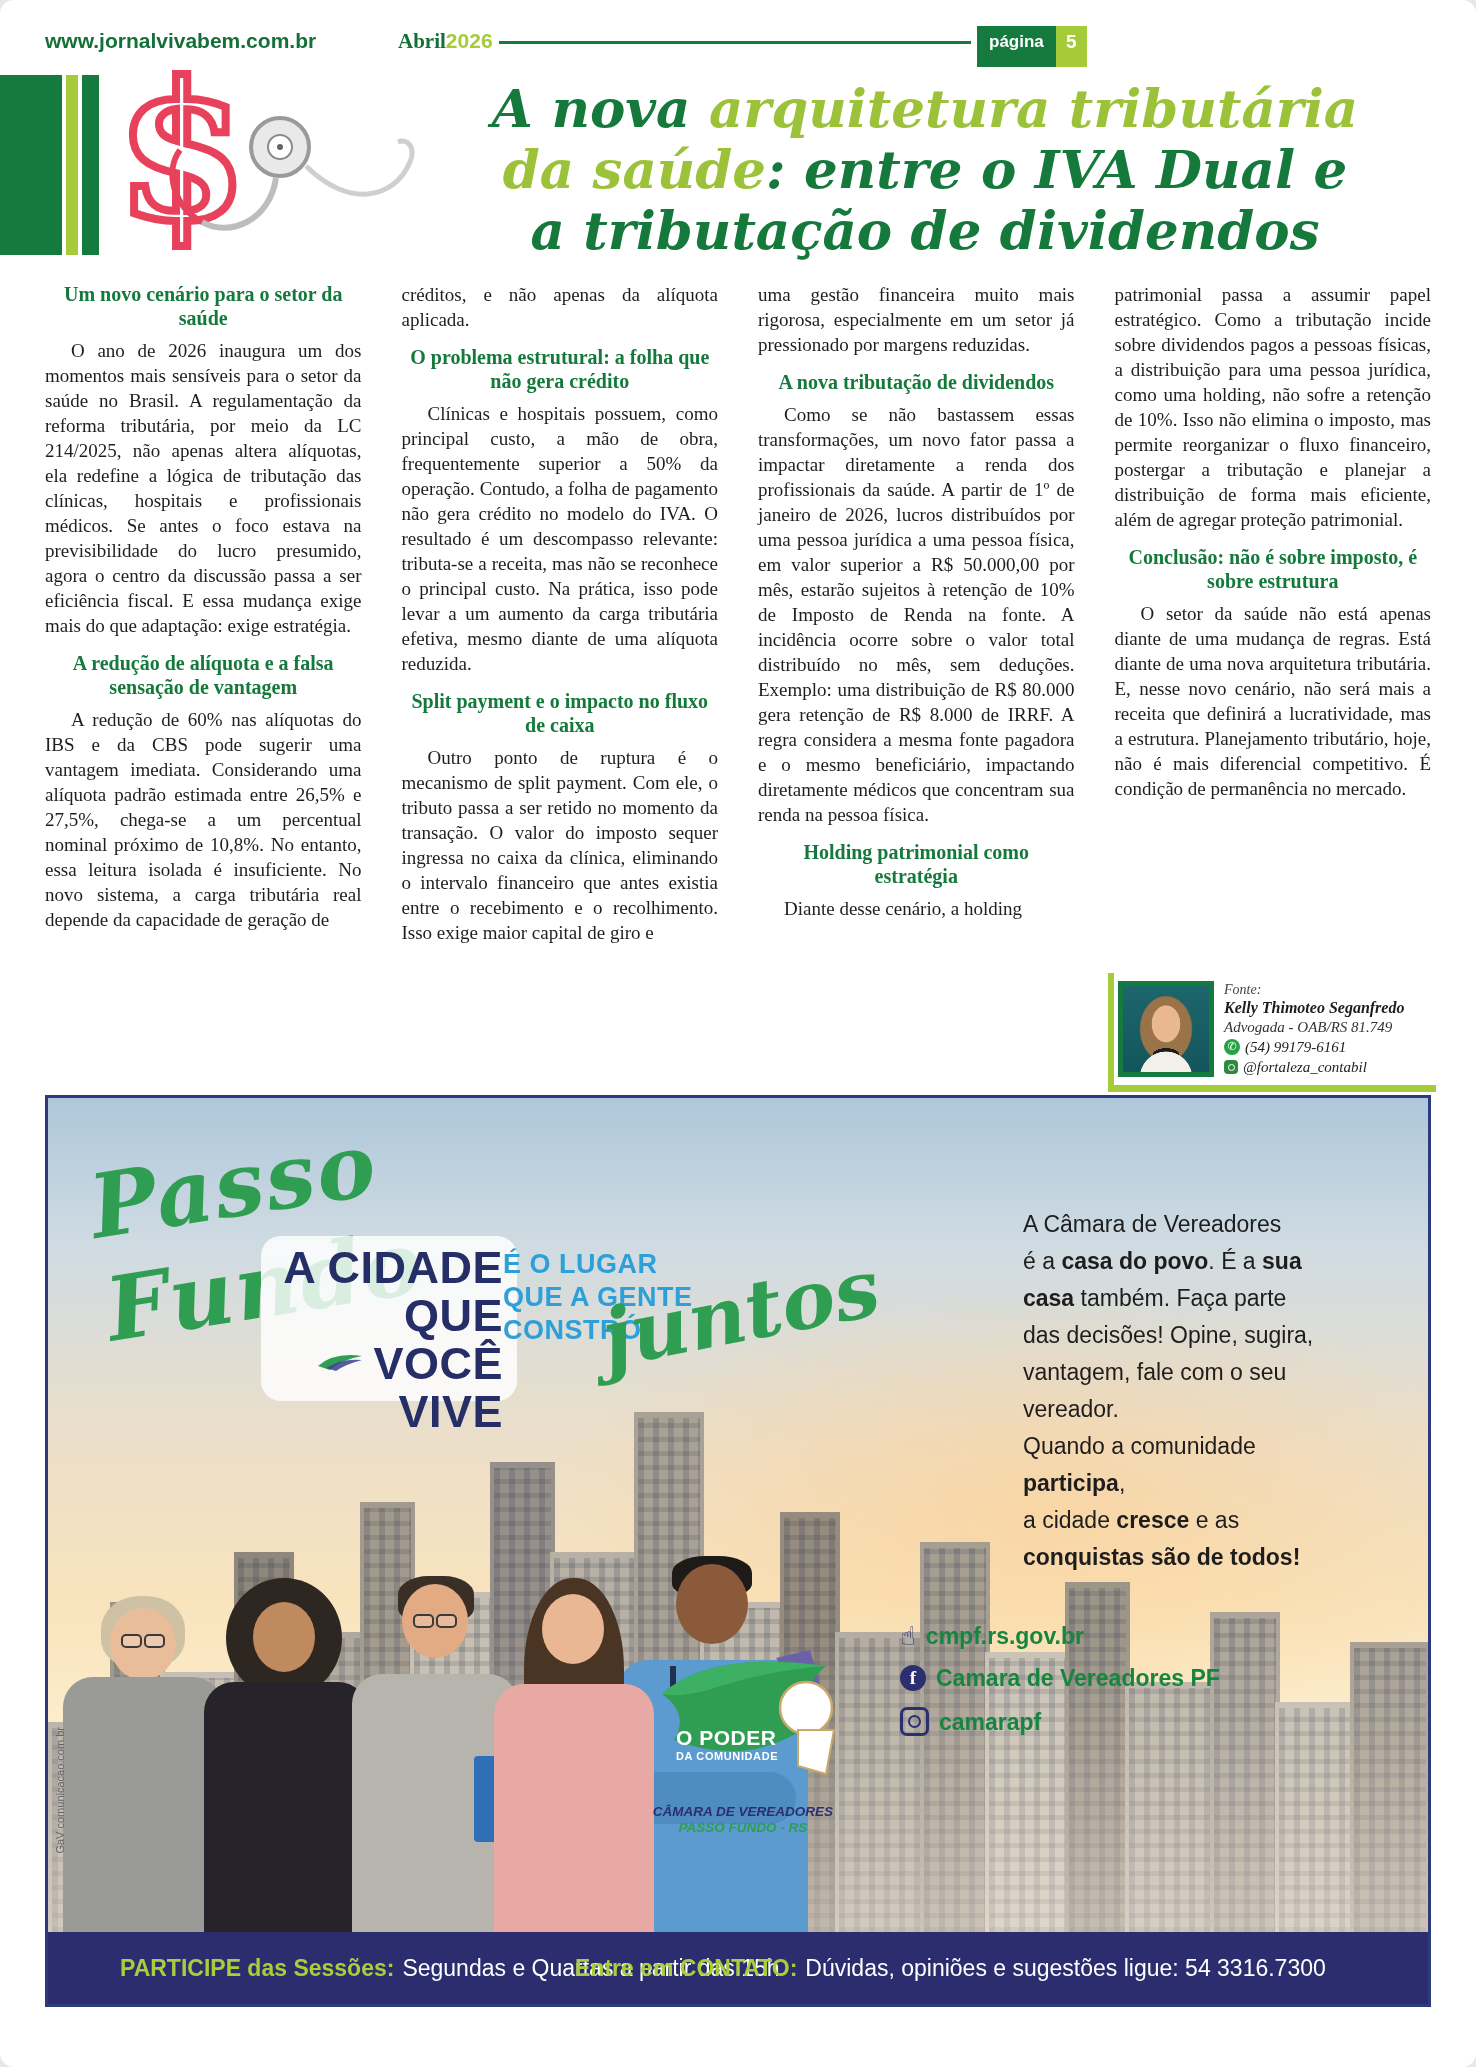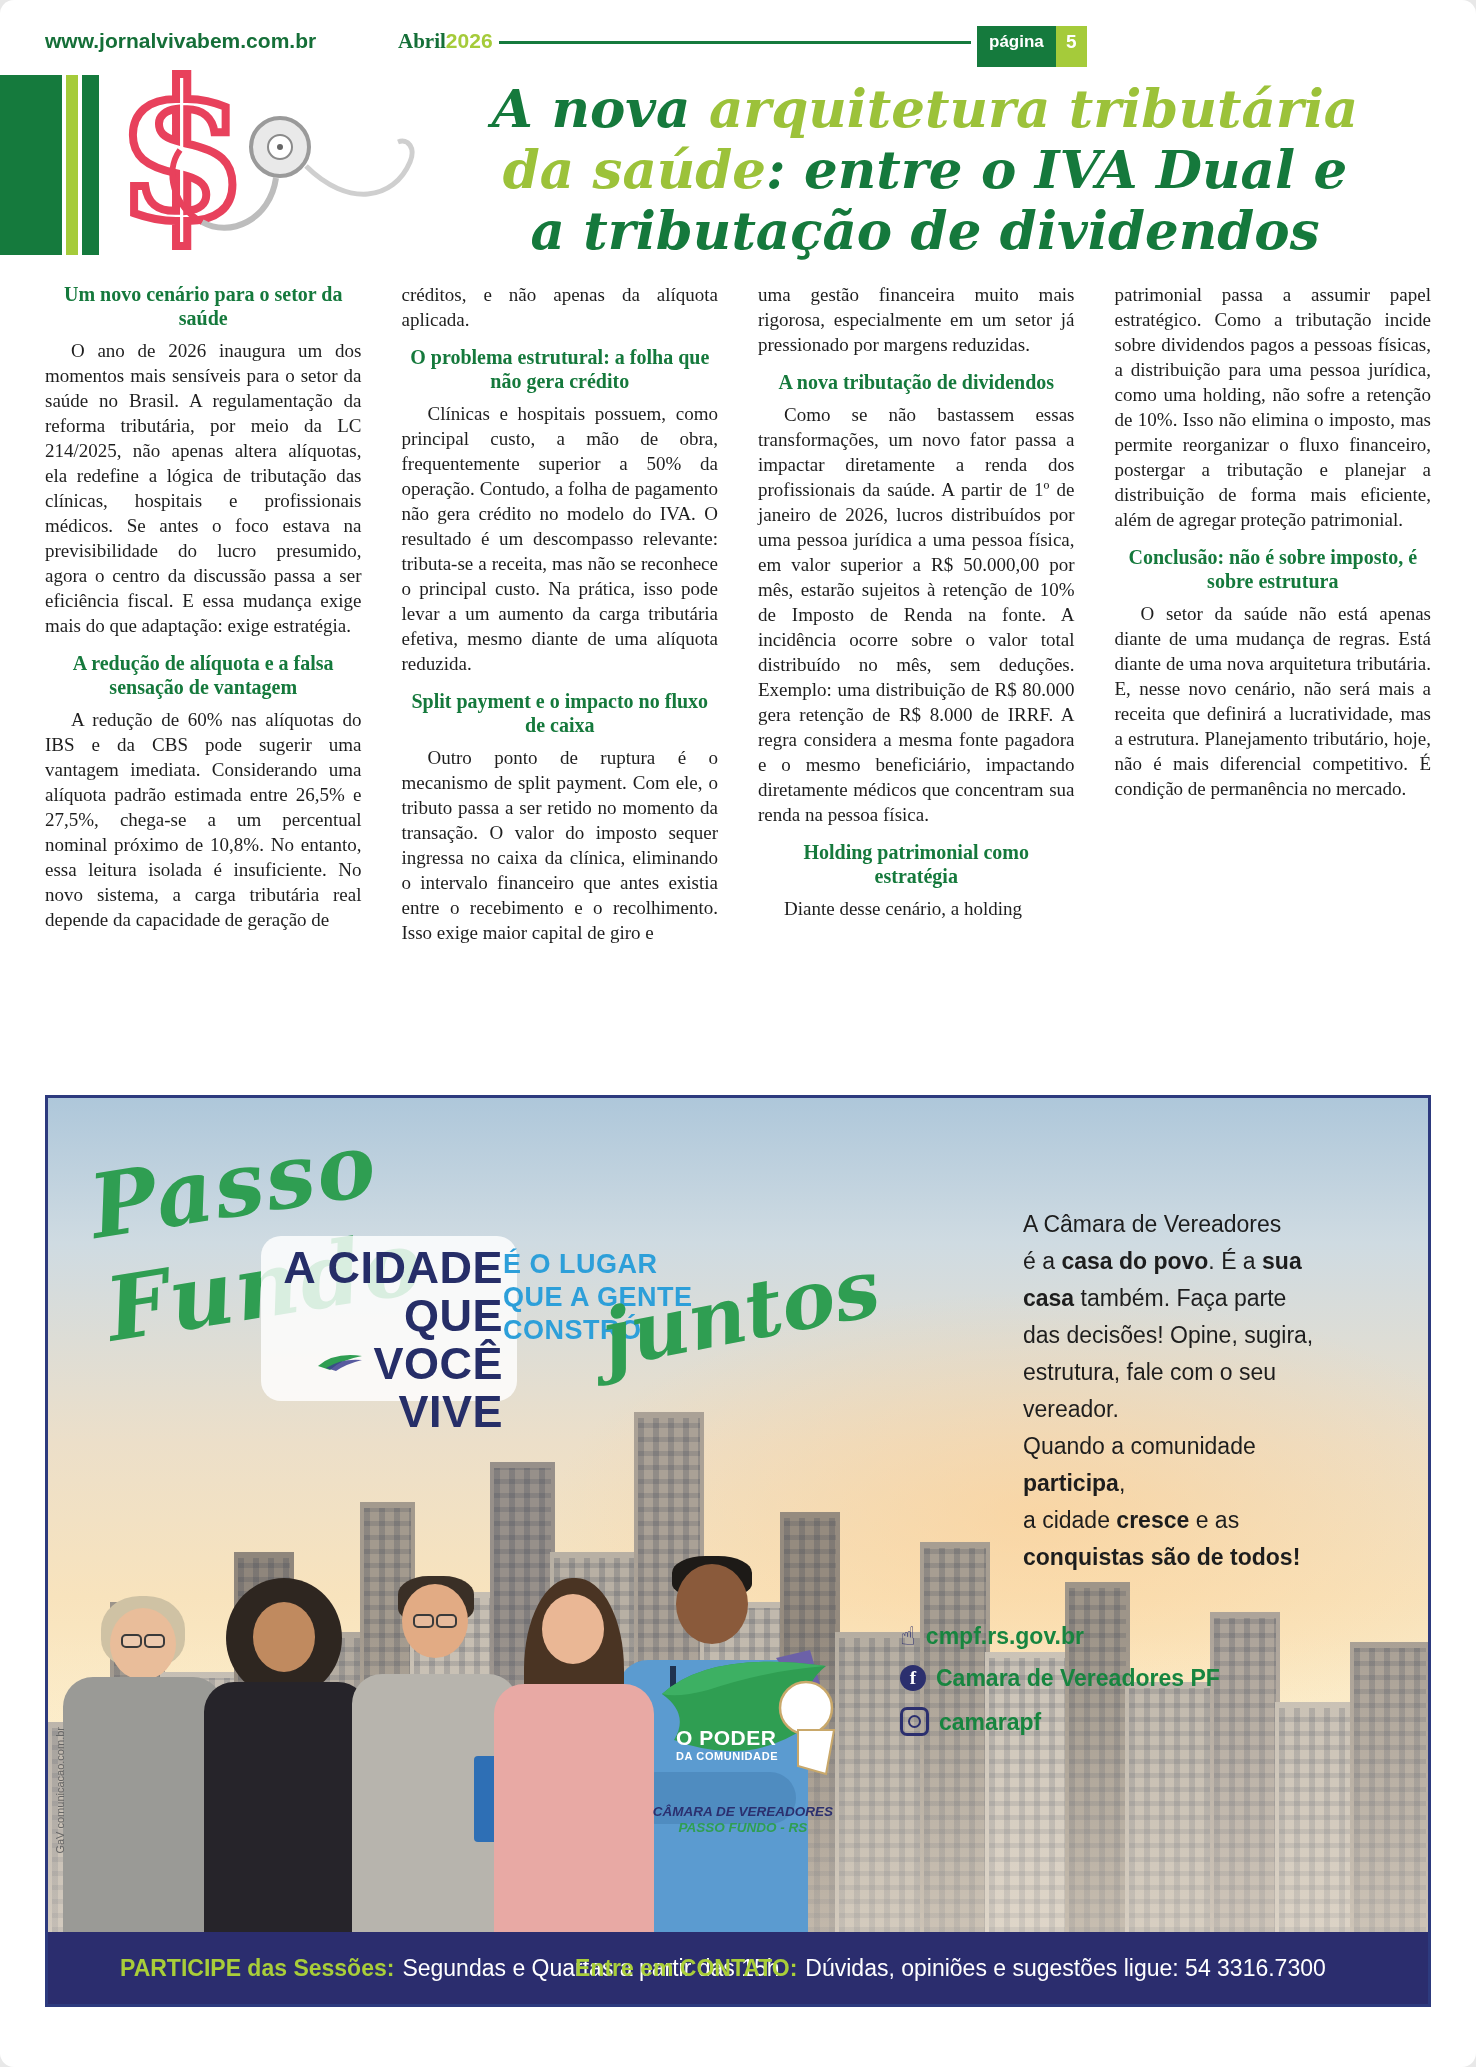--- a/index.html
+++ b/index.html
@@ -176,20 +176,36 @@
       <h3 class="sub">Holding patrimonial como estratégia</h3>
       <p class="body-p indent">Diante desse cenário, a holding</p>
     </div>
     <div class="col">
       <p class="body-p">patrimonial passa a assumir papel estratégico. Como a tributação incide sobre dividendos pagos a pessoas físicas, a distribuição para uma pessoa jurídica, como uma holding, não sofre a retenção de 10%. Isso não elimina o imposto, mas permite reorganizar o fluxo financeiro, postergar a tributação e planejar a distribuição de forma mais eficiente, além de agregar proteção patrimonial.</p>
       <h3 class="sub">Conclusão: não é sobre imposto, é sobre estrutura</h3>
       <p class="body-p indent">O setor da saúde não está apenas diante de uma mudança de regras. Está diante de uma nova arquitetura tributária. E, nesse novo cenário, não será mais a receita que definirá a lucratividade, mas a estrutura. Planejamento tributário, hoje, não é mais diferencial competitivo. É condição de permanência no mercado.</p>
     </div>
   </div>
 
+  <div class="fonte-box">
+    <div class="fonte-photo"></div>
+    <div class="fonte-info">
+      <div class="f-label">Fonte:</div>
+      <div class="f-name">Kelly Thimoteo Seganfredo</div>
+      <div class="f-role">Advogada - OAB/RS 81.749</div>
+      <div class="f-row">
+          <span class="wa-ico">✆</span>
+          <span>(54) 99179-6161</span>
+        </div>
+      <div class="f-row">
+          <span class="ig-ico"></span>
+          <span>@fortaleza_contabil</span>
+        </div>
+    </div>
+  </div>
 
   <div class="ad">
 
     <div class="skyline">
         <div class="bld" style="left: 0px; width: 70px; height: 210px; background: rgb(179, 172, 163);"></div>
         <div class="bld" style="left: 62px; width: 55px; height: 330px; background: rgb(156, 148, 138);"></div>
         <div class="bld" style="left: 112px; width: 80px; height: 260px; background: rgb(194, 187, 177);"></div>
         <div class="bld" style="left: 186px; width: 60px; height: 380px; background: rgb(143, 134, 124);"></div>
         <div class="bld" style="left: 242px; width: 75px; height: 300px; background: rgb(176, 168, 157);"></div>
         <div class="bld" style="left: 312px; width: 55px; height: 430px; background: rgb(163, 154, 142);"></div>
@@ -229,21 +245,21 @@
       <div>CONSTRÓI</div>
     </div>
 
     <div class="ad-script script-juntos">juntos</div>
 
     <div class="ad-msg">
         <div><span>A Câmara de Vereadores</span></div>
         <div><span>é a </span><span class="b">casa do povo</span><span>. É a </span><span class="b">sua</span></div>
         <div><span class="b">casa</span><span> também. Faça parte</span></div>
         <div><span>das decisões! Opine, sugira,</span></div>
-        <div><span>estrutura, fale com o seu vereador.</span></div>
+        <div><span>vantagem, fale com o seu vereador.</span></div>
         <div><span>Quando a comunidade </span><span class="b">participa</span><span>,</span></div>
         <div><span>a cidade </span><span class="b">cresce</span><span> e as</span></div>
         <div><span class="b">conquistas são de todos!</span></div>
       </div>
 
     <div class="person" style="left:10px;width:170px;height:330px;z-index:3;">
       <div class="p-hair" style="left:43px;top:-6px;width:84px;height:72px;border-radius:46% 46% 40% 40%;background:#cfc2a4;"></div>
       <div class="p-head" style="left:52px;top:6px;width:66px;height:72px;background:#e9bd9a;"></div>
       <div class="p-glasses" style="left:63px;top:32px;">
           <i></i>

